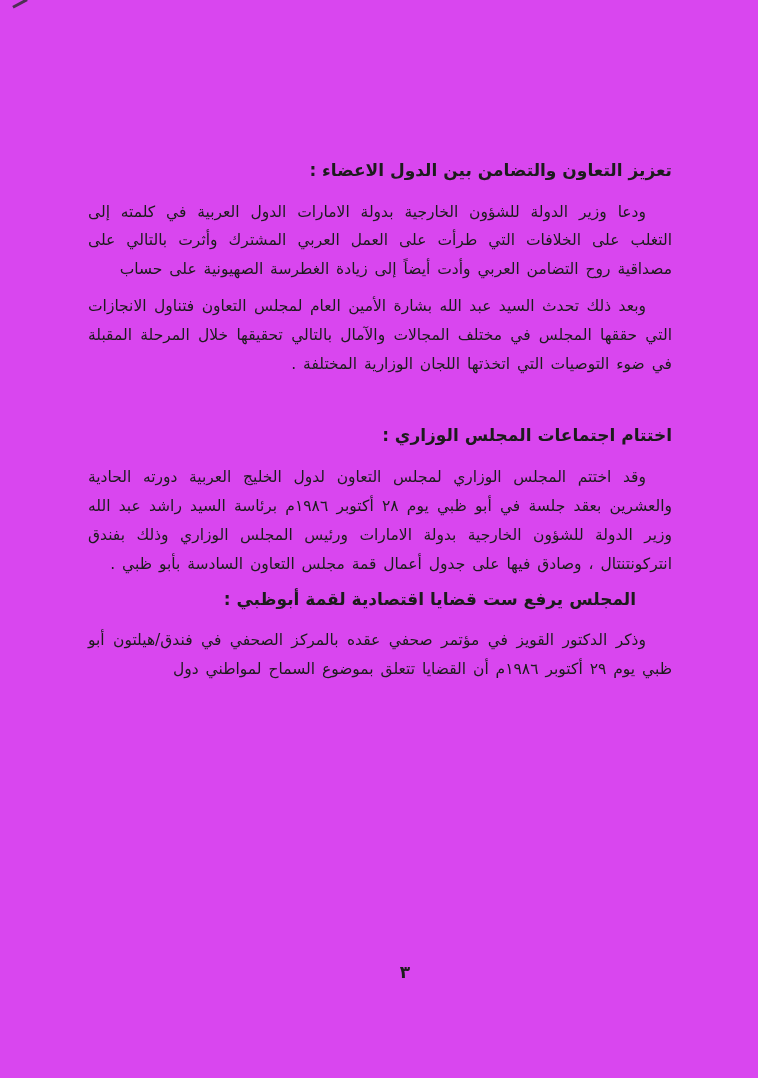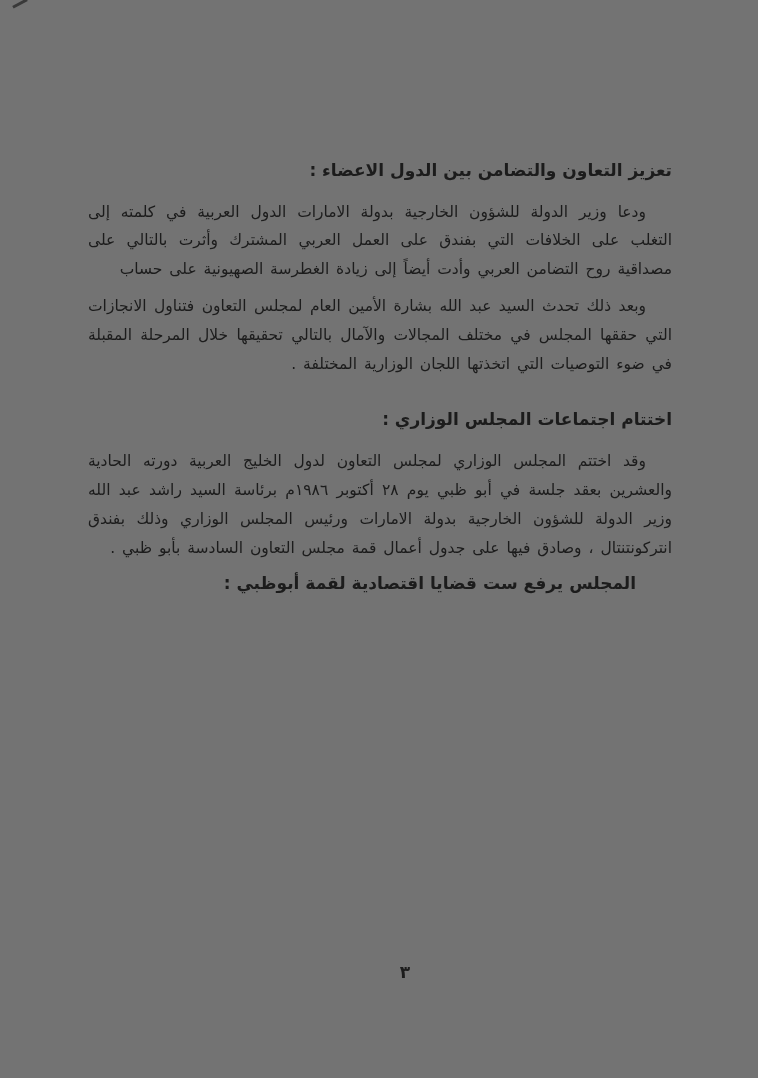--- a/index.html
+++ b/index.html
@@ -5,21 +5,21 @@
   html, body {
     margin: 0;
     padding: 0;
     background: #ffffff;
   }
   .page {
     position: relative;
     width: 758px;
     height: 1078px;
     margin: 0 auto;
-    background: #737373;
+    background: #d946ef;
     overflow: hidden;
     font-family: "DejaVu Sans", sans-serif;
     color: #1c1c1c;
     direction: rtl;
   }
   
   .scan-mark {
     position: absolute;
     top: 2px;
     left: 12px;
@@ -33,21 +33,21 @@
     padding: 158px 86px 0 88px;
     box-sizing: border-box;
   }
   .heading {
     font-size: 17px;
     font-weight: bold;
     margin: 0 0 14px 0;
     line-height: 1.5;
     text-align: right;
   }
-  .heading.spaced-1 { margin-top: 28px; }
+  .heading.spaced-1 { margin-top: 44px; }
   .heading.spaced-2 { }
   .heading.centered-sub {
     text-align: right;
     padding-right: 36px;
   }
   .para {
     font-size: 15.5px;
     line-height: 1.87;
     margin: 0 0 8px 0;
     text-align: justify;
@@ -71,30 +71,31 @@
 <body>
 
 <div class="page" dir="rtl">
 
   <div class="scan-mark"></div>
 
   <main class="content">
 
     <section>
       <h2 class="heading">تعزيز التعاون والتضامن بين الدول الاعضاء :</h2>
-      <p class="para">ودعا وزير الدولة للشؤون الخارجية بدولة الامارات الدول العربية في كلمته إلى التغلب على الخلافات التي بفندق على العمل العربي المشترك وأثرت بالتالي على مصداقية روح التضامن العربي وأدت أيضاً إلى زيادة الغطرسة الصهيونية على حساب</p>
+      <p class="para">ودعا وزير الدولة للشؤون الخارجية بدولة الامارات الدول العربية في كلمته إلى التغلب على الخلافات التي طرأت على العمل العربي المشترك وأثرت بالتالي على مصداقية روح التضامن العربي وأدت أيضاً إلى زيادة الغطرسة الصهيونية على حساب</p>
       <p class="para">وبعد ذلك تحدث السيد عبد الله بشارة الأمين العام لمجلس التعاون فتناول الانجازات التي حققها المجلس في مختلف المجالات والآمال بالتالي تحقيقها خلال المرحلة المقبلة في ضوء التوصيات التي اتخذتها اللجان الوزارية المختلفة .</p>
     </section>
 
     <section>
       <h2 class="heading spaced-1">اختتام اجتماعات المجلس الوزاري :</h2>
       <p class="para">وقد اختتم المجلس الوزاري لمجلس التعاون لدول الخليج العربية دورته الحادية والعشرين بعقد جلسة في أبو ظبي يوم ٢٨ أكتوبر ١٩٨٦م برئاسة السيد راشد عبد الله وزير الدولة للشؤون الخارجية بدولة الامارات ورئيس المجلس الوزاري وذلك بفندق انتركونتنتال ، وصادق فيها على جدول أعمال قمة مجلس التعاون السادسة بأبو ظبي .</p>
     </section>
 
     <section>
       <h2 class="heading spaced-2 centered-sub">المجلس يرفع ست قضايا اقتصادية لقمة أبوظبي :</h2>
+      <p class="para">وذكر الدكتور القويز في مؤتمر صحفي عقده بالمركز الصحفي في فندق/هيلتون أبو ظبي يوم ٢٩ أكتوبر ١٩٨٦م أن القضايا تتعلق بموضوع السماح لمواطني دول</p>
     </section>
 
   </main>
 
   <div class="page-number">٣</div>
 
 </div>
 
 </body></html>

